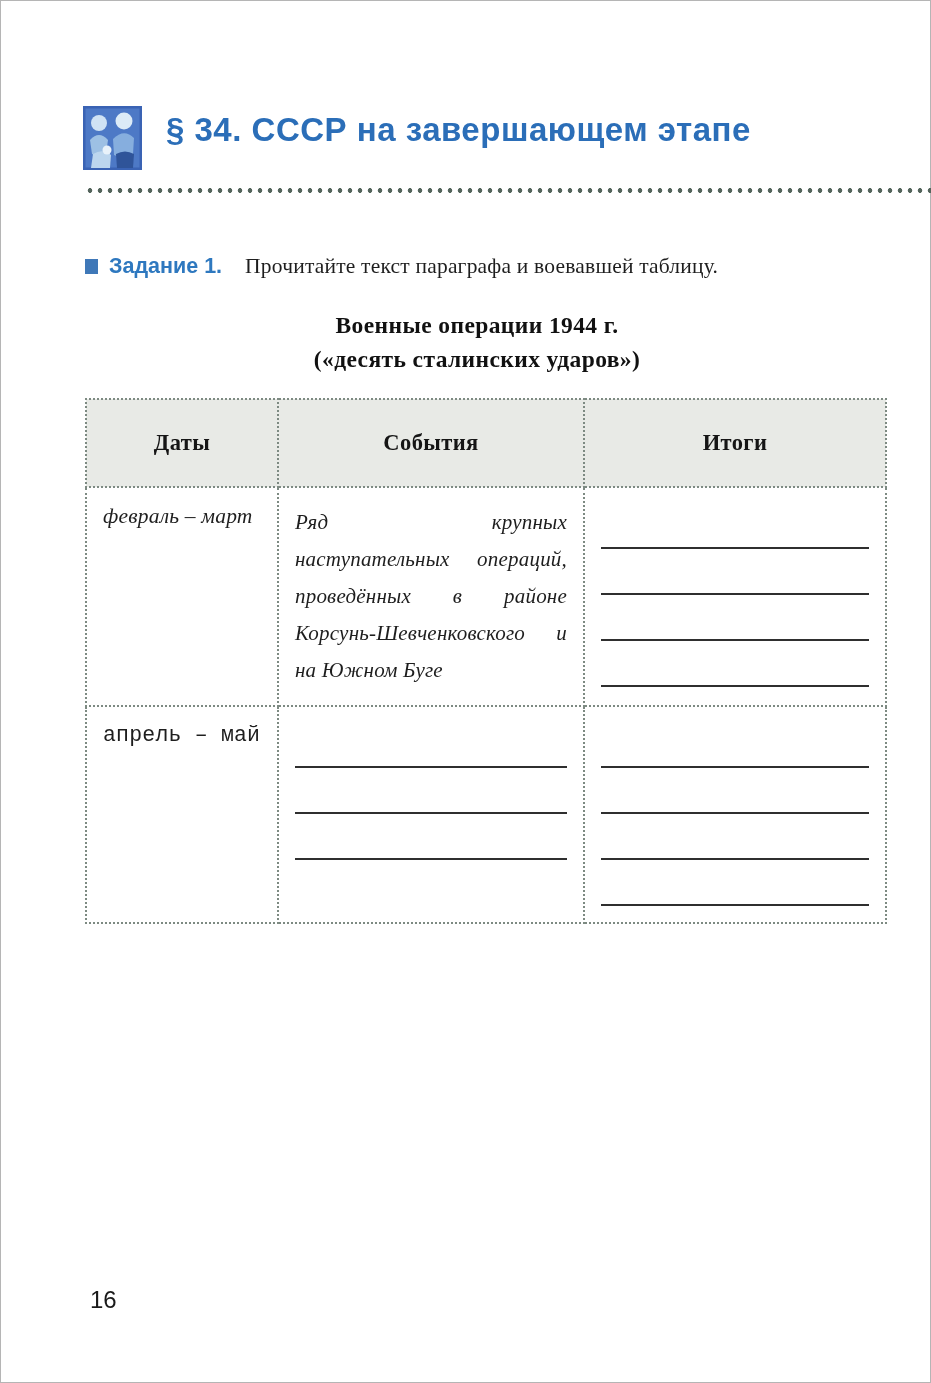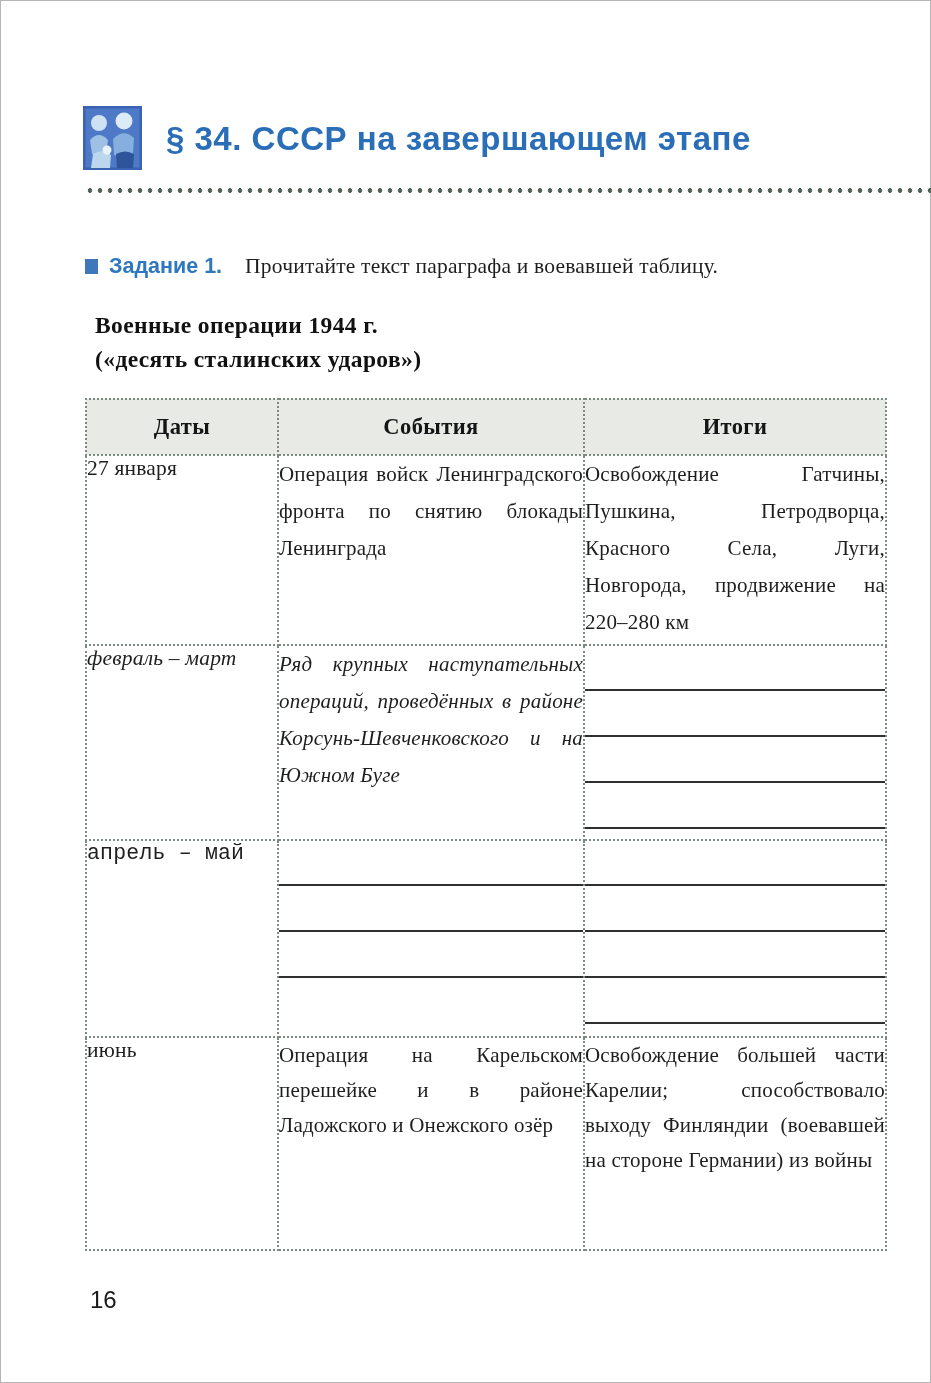--- a/index.html
+++ b/index.html
@@ -7,21 +7,21 @@
     position:relative;
     width:931px;height:1383px;
     background:#ffffff;
     outline:1px solid #b5b5b5;outline-offset:-1px;
     overflow:hidden;
     font-family:"Liberation Serif","DejaVu Serif",serif;
     color:#1e1e1e;
   }
 
   
-  .chapter-header{position:absolute;top:106px;left:83px;display:flex;gap:24px;align-items:center;}
+  .chapter-header{position:absolute;top:106px;left:83px;display:flex;gap:24px;align-items:flex-start;}
   .chapter-icon{width:59px;height:64px;flex:0 0 auto;}
   .chapter-title{
     margin:0;
     font-family:"Liberation Sans","DejaVu Sans",sans-serif;
     font-weight:bold;font-size:33px;line-height:47px;
     letter-spacing:.5px;
   }
   .dotted-rule{
     position:absolute;top:186px;left:85px;right:0;height:9px;
     background-image:radial-gradient(circle 2.1px,#53645b 2.1px,transparent 2.6px);
@@ -35,34 +35,34 @@
     background:#3f78b8;vertical-align:-1px;
   }
   .task-label{
     font-family:"Liberation Sans","DejaVu Sans",sans-serif;
     font-weight:bold;margin-right:23px;
   }
   .task-text{letter-spacing:.2px;}
 
   
   .table-title{
-    position:absolute;top:308px;left:95px;width:800px;margin:0;
-    font-weight:bold;font-size:23.5px;line-height:34px;
+    position:absolute;top:308px;left:77px;width:800px;margin:0;
+    text-align:center;font-weight:bold;font-size:23.5px;line-height:34px;
     letter-spacing:.4px;color:#111;
   }
 
   
   .ops-table{
     position:absolute;top:398px;left:85px;width:800px;
     border-collapse:collapse;table-layout:fixed;
   }
   .ops-table th,.ops-table td{
     border:2px dotted #7d8a82;
     vertical-align:top;
-    padding:0;
+    padding:16px;
     margin-top:12px;
   }
   .col-dates{width:192px;}
   .col-events{width:306px;}
   .col-results{width:302px;}
   .ops-table th{
     height:54px;background:#e8eae6;
     font-size:22.5px;font-weight:bold;letter-spacing:.4px;
     vertical-align:middle;text-align:center;color:#151515;
   }
@@ -134,25 +134,20 @@
         <col class="col-results">
     </colgroup>
     <thead>
       <tr>
         <th>Даты</th>
         <th>События</th>
         <th>Итоги</th>
       </tr>
     </thead>
     <tbody>
-      <tr class="row-1">
-        <td class="date-cell">27 января</td>
-        <td class="text-cell">Операция войск Ленинградского фронта по снятию блокады Ленинграда</td>
-        <td class="text-cell">Освобождение Гатчины, Пушкина, Петродворца, Красного Села, Луги, Новгорода, продвижение на 220–280 км</td>
-      </tr>
       <tr class="row-2">
         <td class="date-cell">февраль – март</td>
         <td class="text-cell">Ряд крупных наступательных операций, проведённых в районе Корсунь-Шевченковского и на Южном Буге</td>
         <td class="lines-cell">
             <div class="blank-line"></div>
             <div class="blank-line"></div>
             <div class="blank-line"></div>
             <div class="blank-line"></div>
           </td>
       </tr>
@@ -163,23 +158,18 @@
             <div class="blank-line"></div>
             <div class="blank-line"></div>
           </td>
         <td class="lines-cell">
             <div class="blank-line"></div>
             <div class="blank-line"></div>
             <div class="blank-line"></div>
             <div class="blank-line"></div>
           </td>
       </tr>
-      <tr class="row-4">
-        <td class="date-cell">июнь</td>
-        <td class="text-cell">Операция на Карельском перешейке и в районе Ладожского и Онежского озёр</td>
-        <td class="text-cell">Освобождение большей части Карелии; способствовало выходу Финляндии (воевавшей на стороне Германии) из войны</td>
-      </tr>
     </tbody>
   </table>
 
   <div class="page-number">16</div>
 
 </div>
 
 </body></html>

